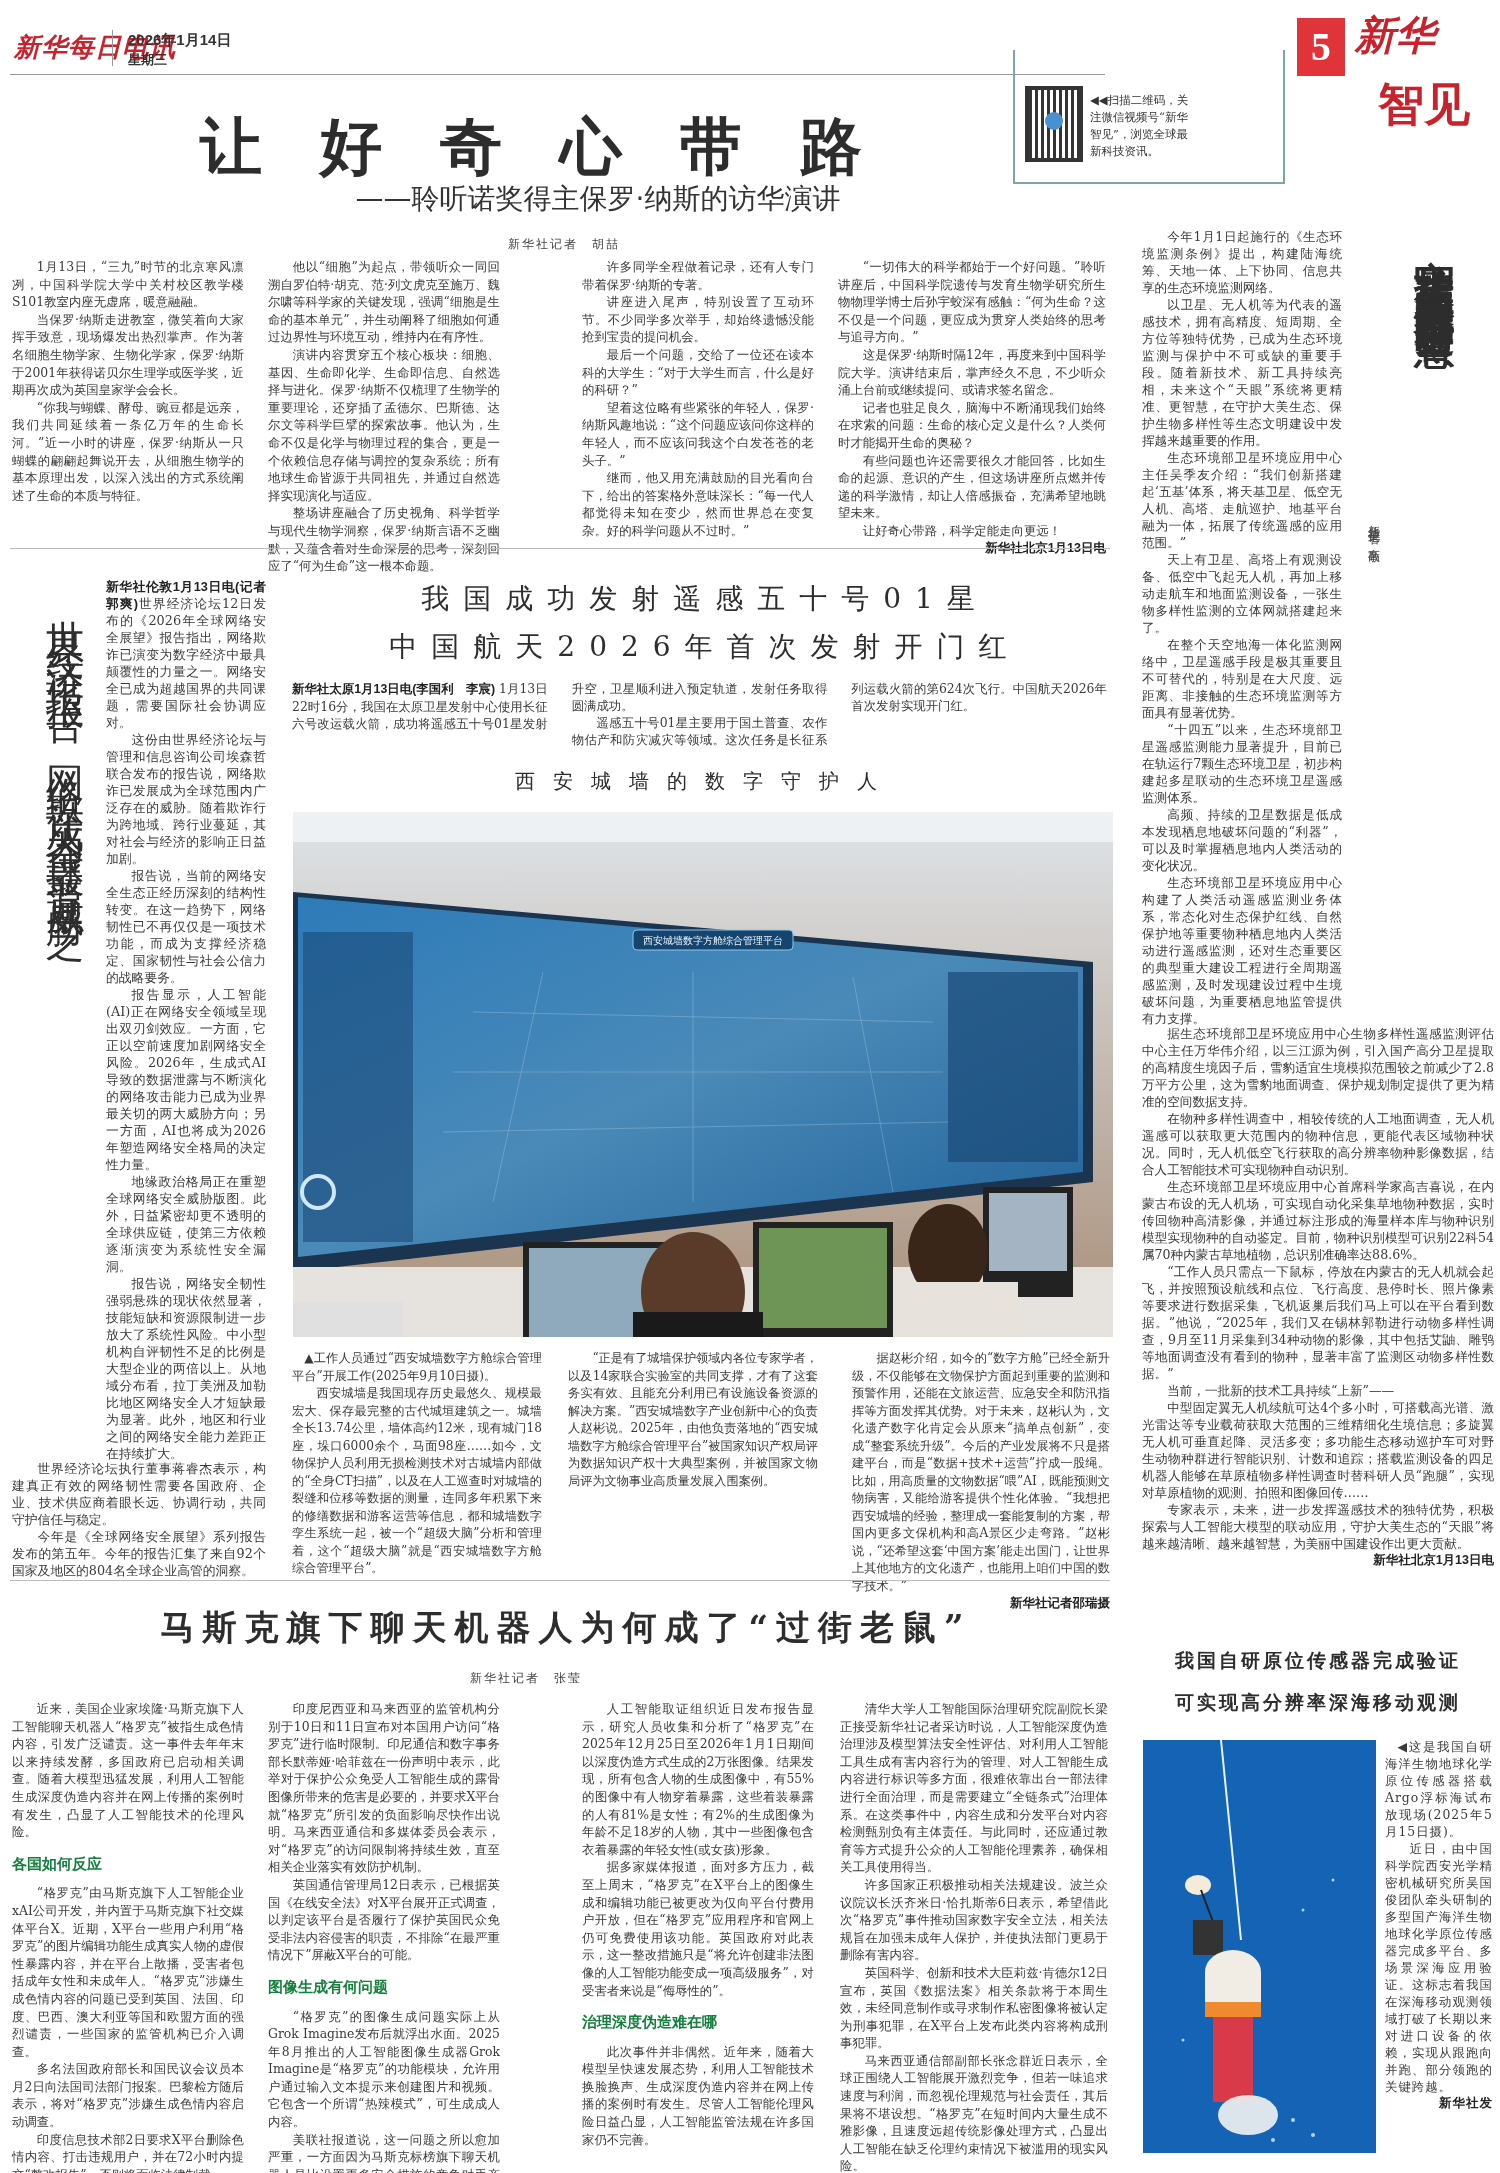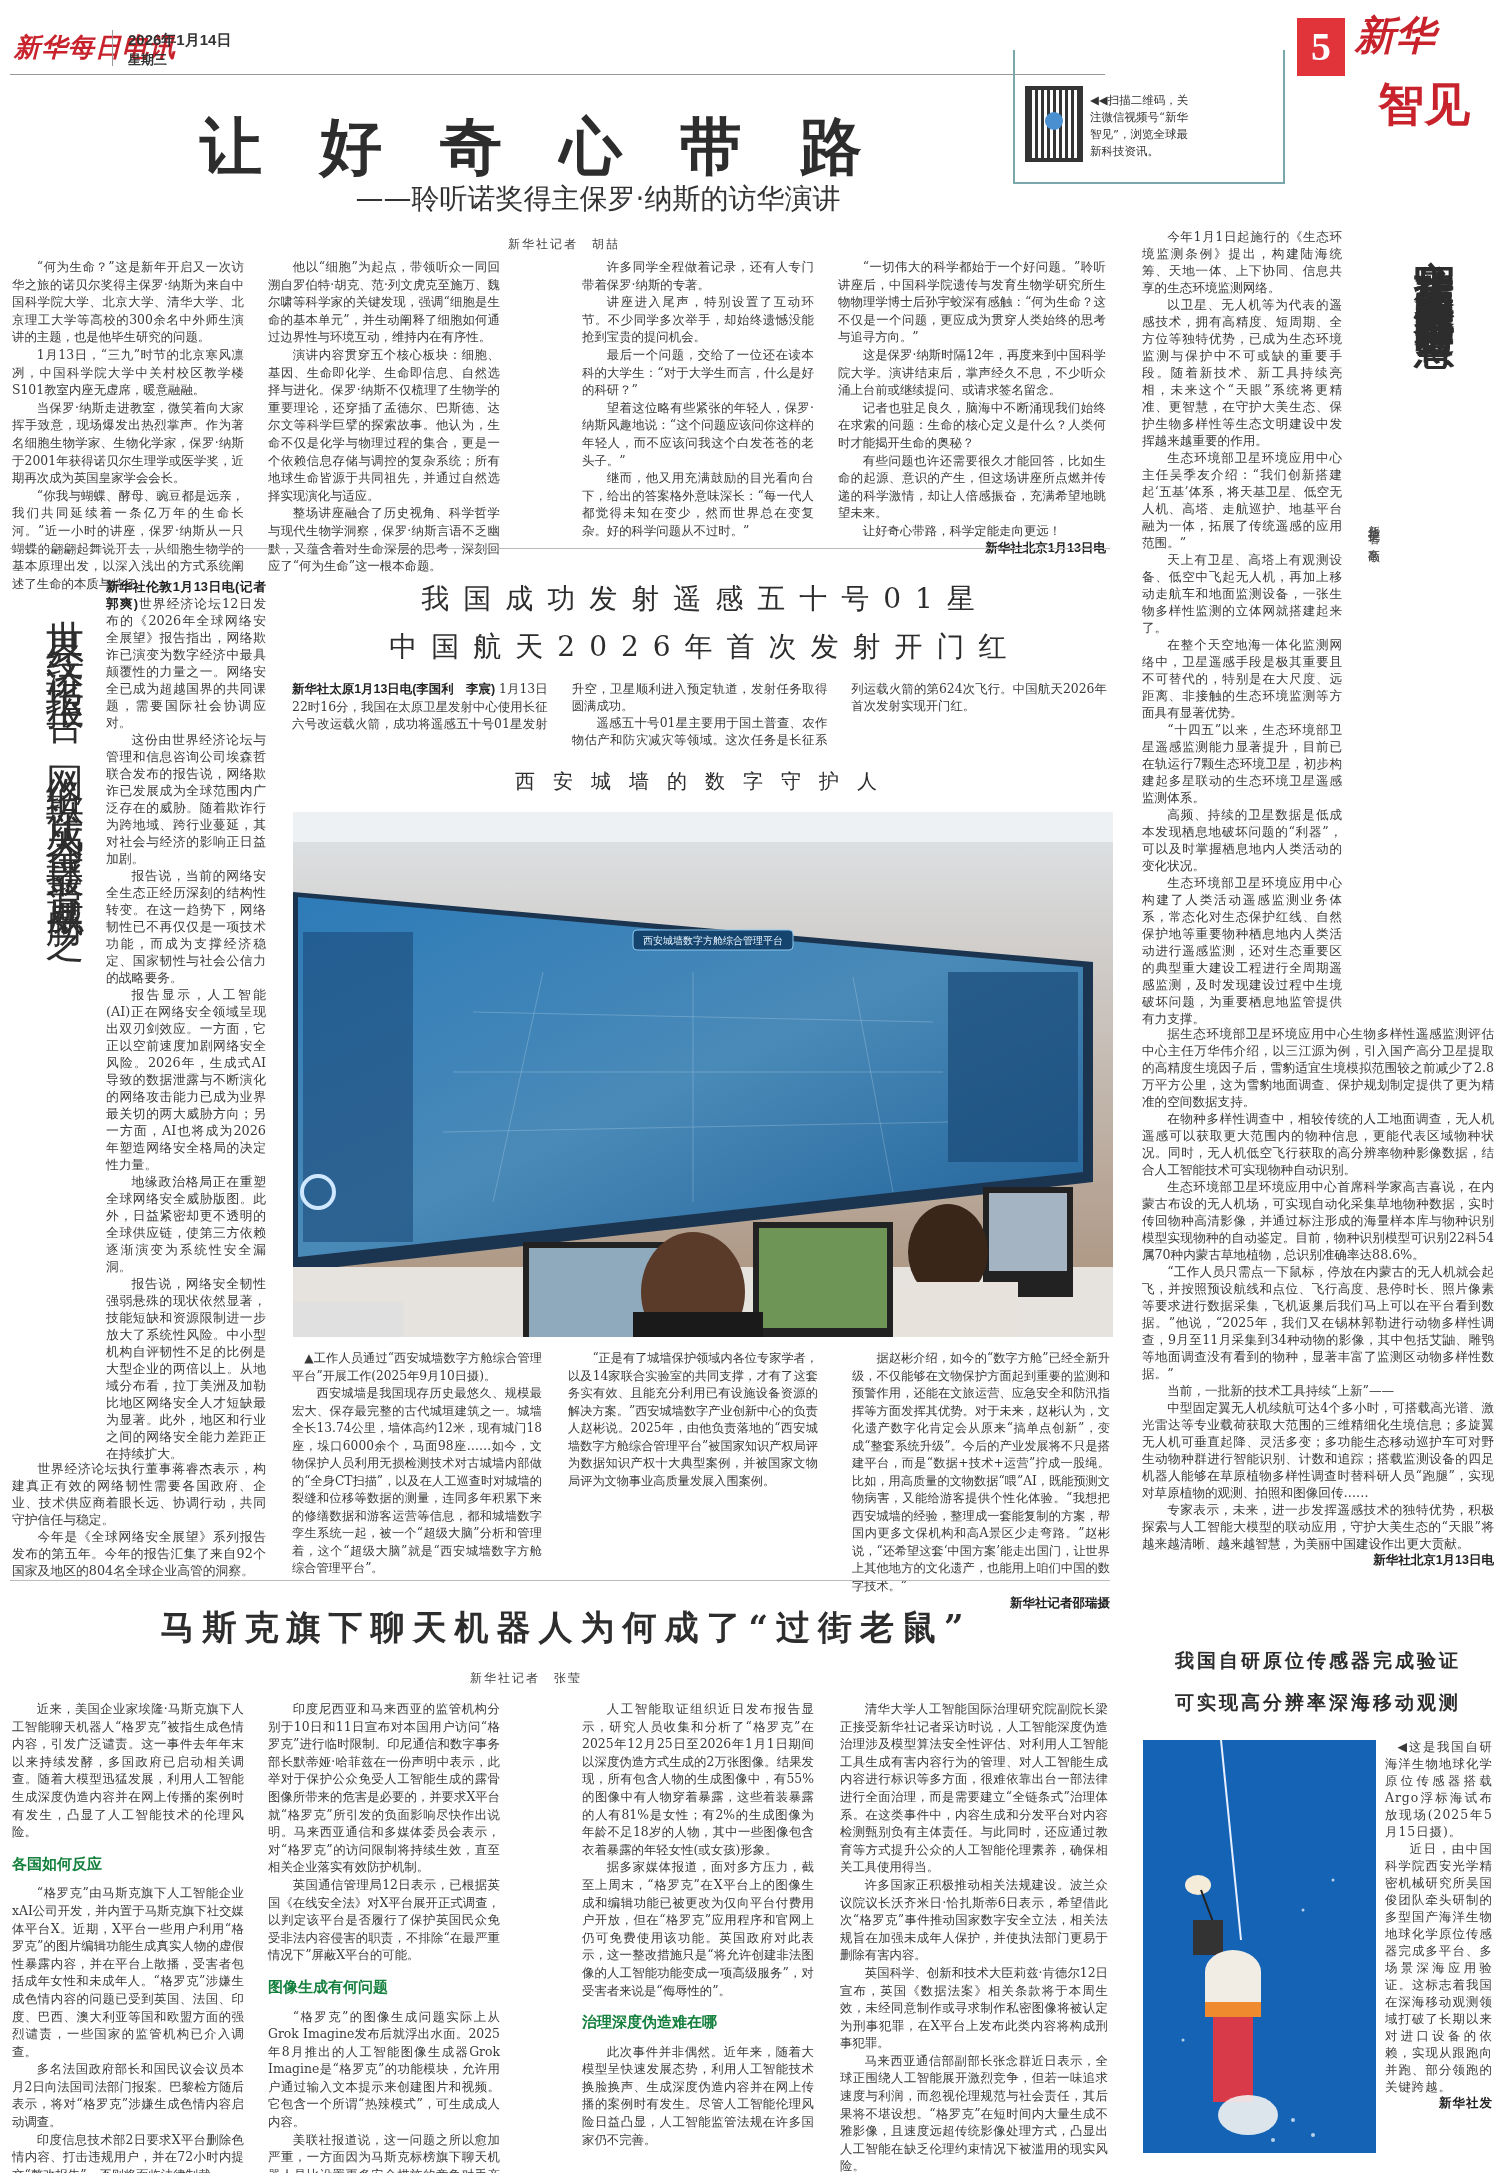--- a/index.html
+++ b/index.html
@@ -47,21 +47,20 @@
 <div class="abs qr-text">◀◀扫描二维码，关注微信视频号“新华智见”，浏览全球最新科技资讯。</div>
 <div class="abs page-num">5</div>
 <div class="abs brand">新华</div>
 <div class="abs brand2">智见</div>
 
 <h1 class="abs main">让好奇心带路</h1>
 <div class="abs subtitle">——聆听诺奖得主保罗·纳斯的访华演讲</div>
 <div class="abs byline" style="left:468px;top:236px;margin-left:40px;">新华社记者　胡喆</div>
 
 <div class="abs col" style="left:12px;top:258px;width:232px;">
-  <p>“何为生命？”这是新年开启又一次访华之旅的诺贝尔奖得主保罗·纳斯为来自中国科学院大学、北京大学、清华大学、北京理工大学等高校的300余名中外师生演讲的主题，也是他毕生研究的问题。</p>
   <p>1月13日，“三九”时节的北京寒风凛冽，中国科学院大学中关村校区教学楼S101教室内座无虚席，暖意融融。</p>
   <p>当保罗·纳斯走进教室，微笑着向大家挥手致意，现场爆发出热烈掌声。作为著名细胞生物学家、生物化学家，保罗·纳斯于2001年获得诺贝尔生理学或医学奖，近期再次成为英国皇家学会会长。</p>
   <p>“你我与蝴蝶、酵母、豌豆都是远亲，我们共同延续着一条亿万年的生命长河。”近一小时的讲座，保罗·纳斯从一只蝴蝶的翩翩起舞说开去，从细胞生物学的基本原理出发，以深入浅出的方式系统阐述了生命的本质与特征。</p>
 </div>
 <div class="abs col" style="left:268px;top:258px;width:232px;">
   <p>他以“细胞”为起点，带领听众一同回溯自罗伯特·胡克、范·列文虎克至施万、魏尔啸等科学家的关键发现，强调“细胞是生命的基本单元”，并生动阐释了细胞如何通过边界性与环境互动，维持内在有序性。</p>
   <p>演讲内容贯穿五个核心板块：细胞、基因、生命即化学、生命即信息、自然选择与进化。保罗·纳斯不仅梳理了生物学的重要理论，还穿插了孟德尔、巴斯德、达尔文等科学巨擘的探索故事。他认为，生命不仅是化学与物理过程的集合，更是一个依赖信息存储与调控的复杂系统；所有地球生命皆源于共同祖先，并通过自然选择实现演化与适应。</p>
   <p>整场讲座融合了历史视角、科学哲学与现代生物学洞察，保罗·纳斯言语不乏幽默，又蕴含着对生命深层的思考，深刻回应了“何为生命”这一根本命题。</p>
 </div>
 <div class="abs col" style="left:582px;top:258px;width:232px;">

